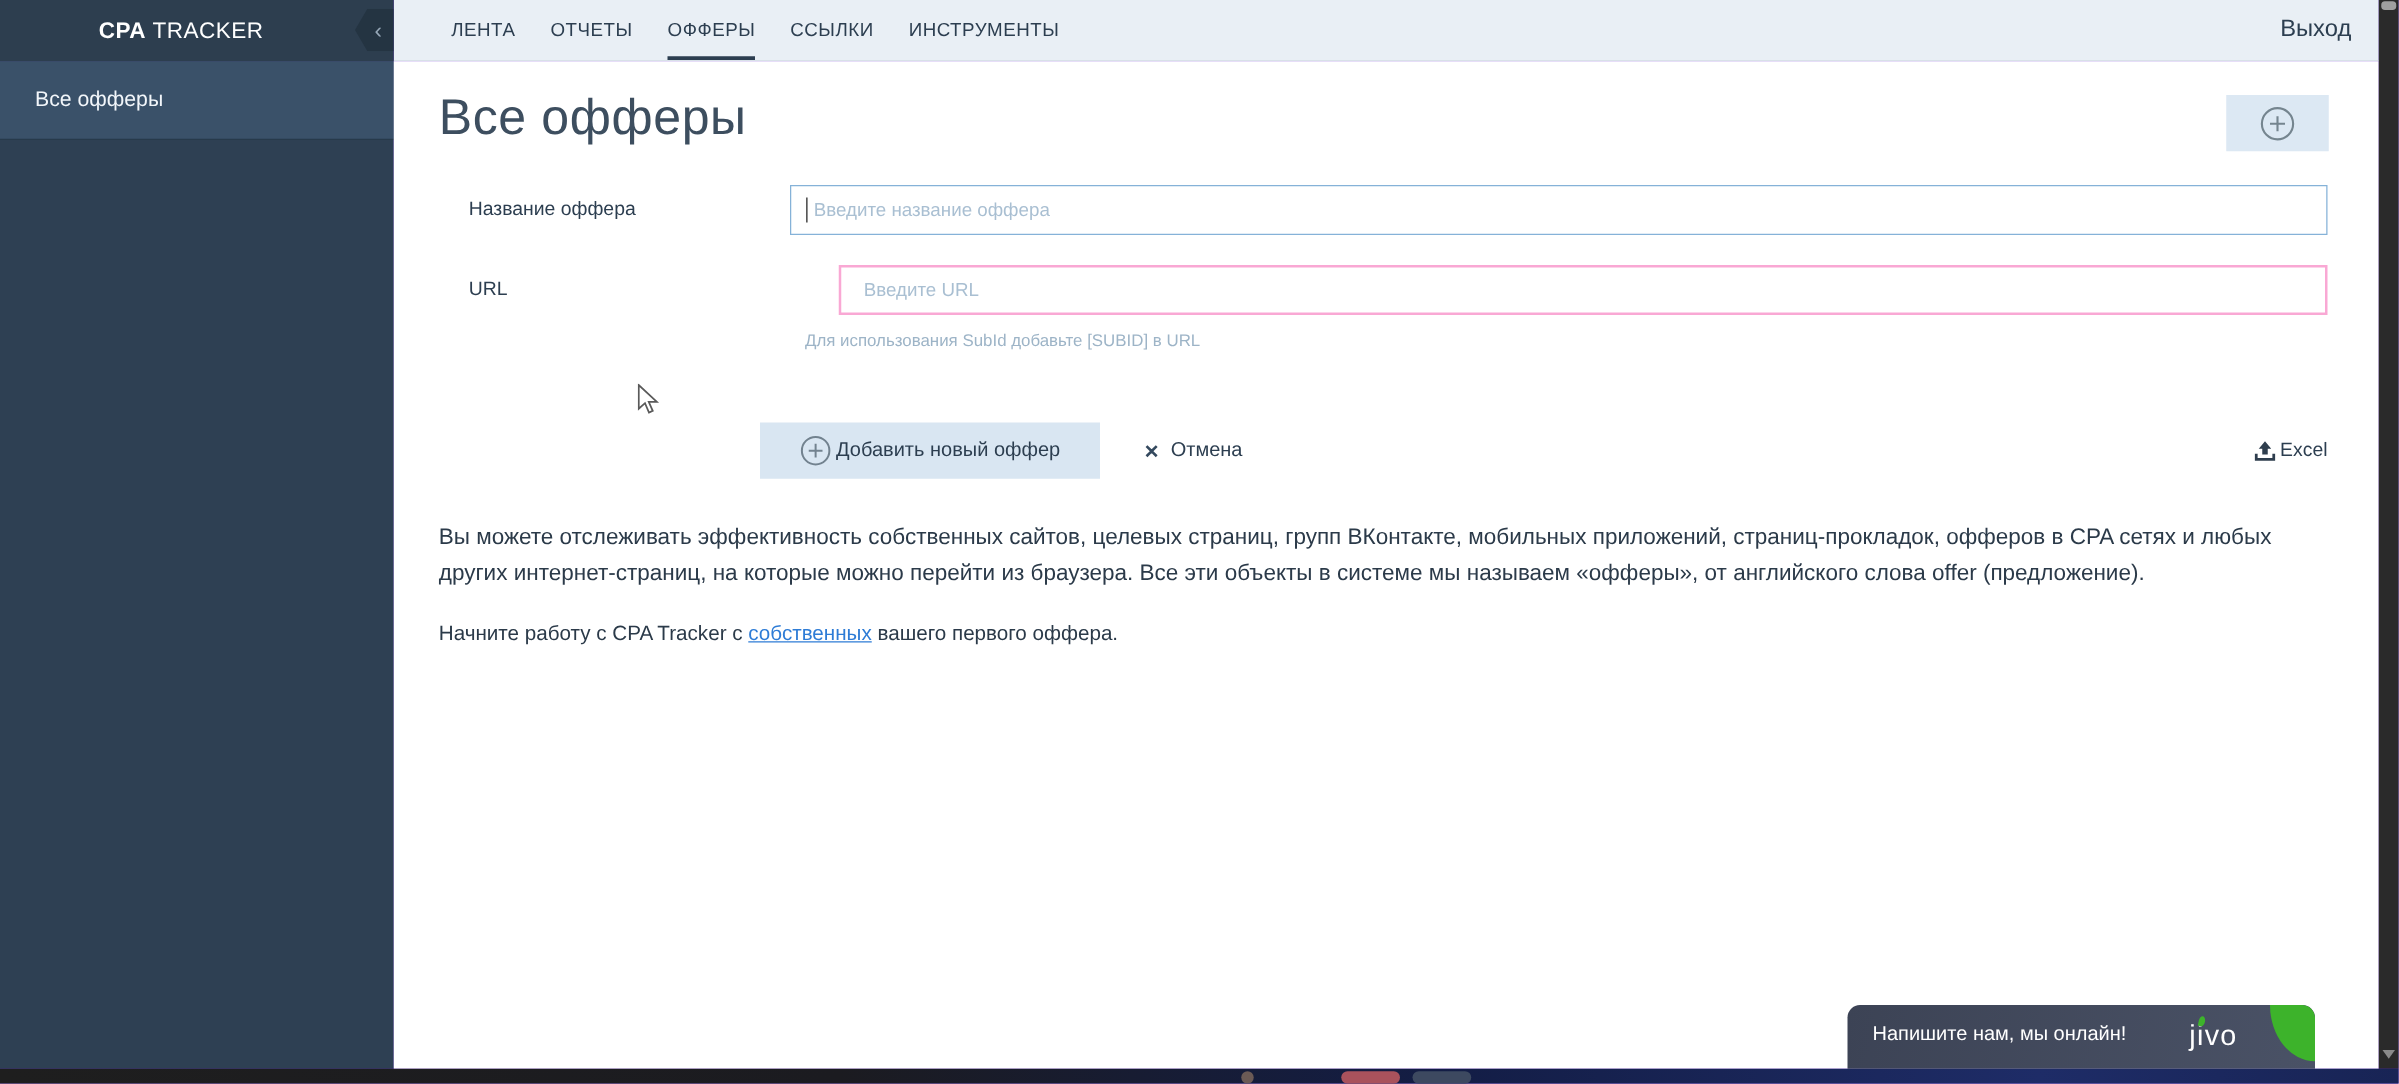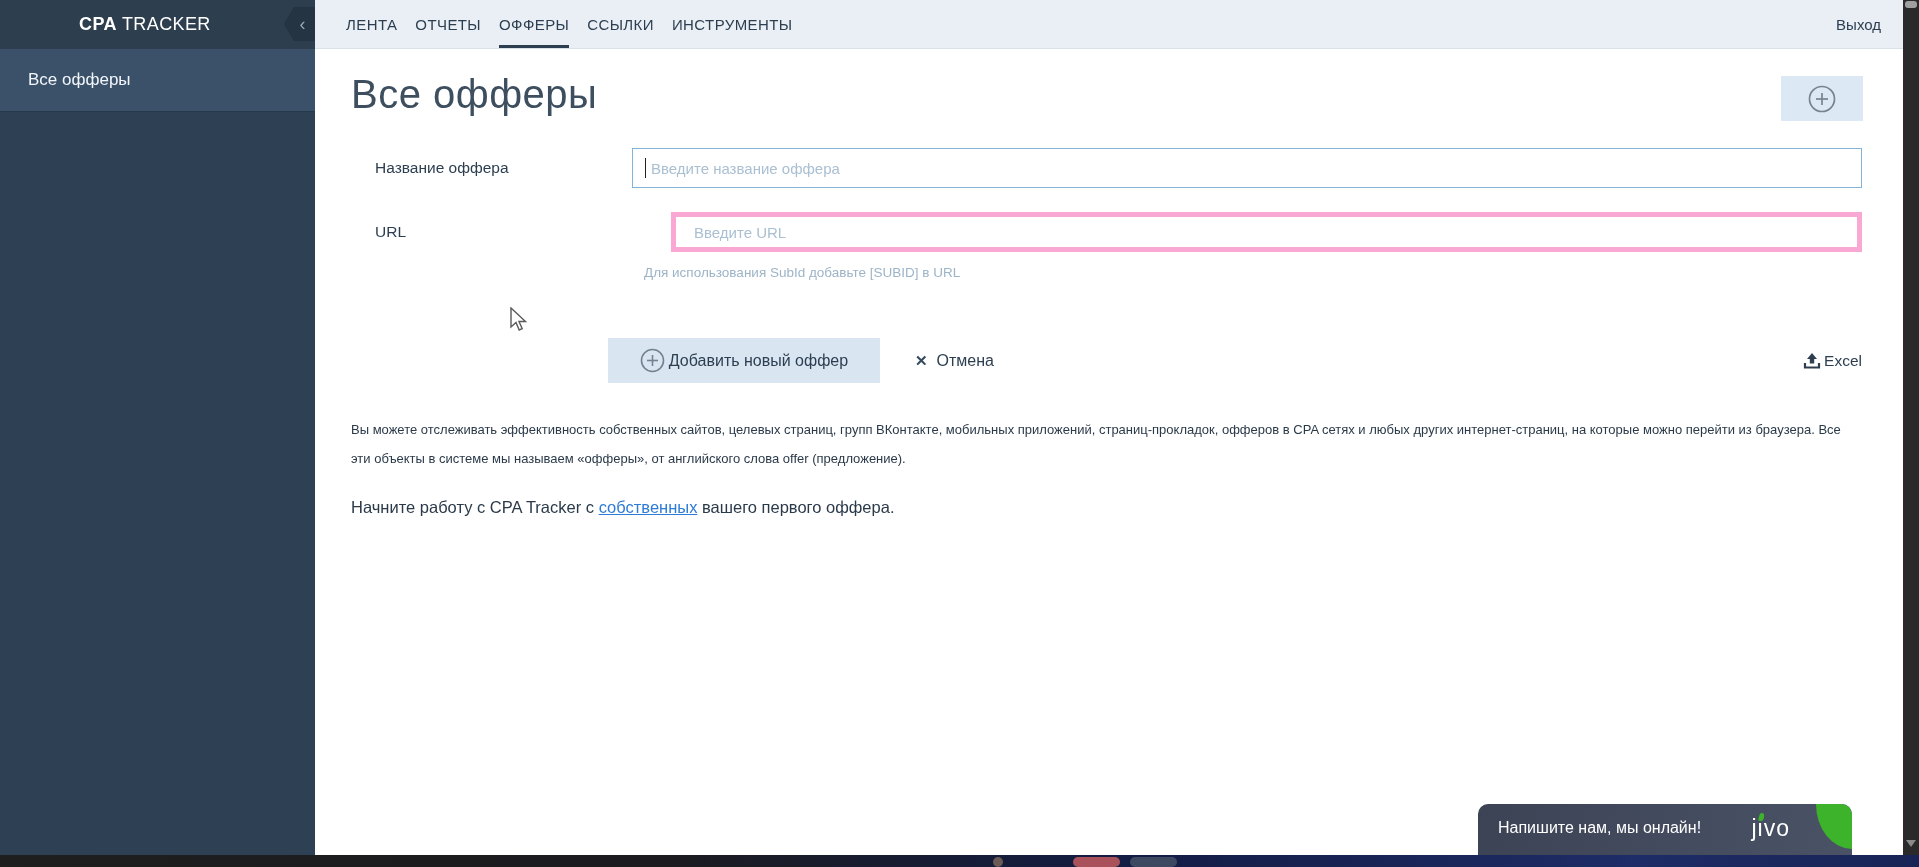--- a/index.html
+++ b/index.html
@@ -8,24 +8,24 @@
 
   
   .topbar { position:absolute; top:0; left:0; width:1903px; height:49px; display:flex; }
   .topbar-left { position:relative; width:315px; height:49px; background:#2d3e4f; display:flex; align-items:center; }
   .brand { padding-left:79px; color:#ffffff; font-size:18px; letter-spacing:0.4px; white-space:nowrap; }
   .brand b { font-weight:bold; }
   .collapse-btn { position:absolute; right:0; top:7px; width:31px; height:34px; background:#243442;
     clip-path:polygon(32% 0, 100% 0, 100% 100%, 32% 100%, 0 50%); display:flex; align-items:center; justify-content:center;
     color:#97a8b8; font-size:18px; cursor:pointer; padding-left:6px; }
   .topbar-right { flex:1; height:49px; background:#e9eff5; border-bottom:1px solid #d8e0e8; display:flex; align-items:stretch; }
-  .nav-tabs { display:flex; align-items:stretch; padding-left:31px; gap:18px; }
+  .nav-tabs { display:flex; align-items:stretch; padding-left:46px; gap:28px; }
   .nav-tab { position:relative; display:flex; align-items:center; color:#2c3e50; font-size:15px; letter-spacing:0.4px; cursor:pointer; }
   .nav-tab.active::after { content:""; position:absolute; left:0; right:0; bottom:0; height:3px; background:#2c3e50; }
-  .logout { margin-left:auto; display:flex; align-items:center; padding-right:22px; color:#2c3e50; font-size:15px; cursor:pointer; }
+  .logout { margin-left:auto; display:flex; align-items:center; padding-right:22px; color:#2c3e50; font-size:19px; cursor:pointer; }
 
   
   .sidebar { position:absolute; top:49px; left:0; width:315px; height:806px; background:#2e4053; }
   .sidebar-item { height:63px; background:#3a5169; display:flex; align-items:center; padding-left:28px;
     color:#f2f6fa; font-size:17px; cursor:pointer; border-bottom:1px solid #273a4b; }
 
   
   .scrollbar { position:absolute; top:0; right:0; width:16px; height:855px; background:#2a2a2a; }
   .scroll-thumb { position:absolute; top:1px; left:2px; width:12px; height:7px; background:#a0a0a0; border-radius:3px; }
   .scroll-down { position:absolute; left:3px; top:840px; width:0; height:0;
@@ -37,34 +37,34 @@
   .add-btn { position:absolute; top:27px; right:40px; width:82px; height:45px; background:#dce8f3; border:none;
     display:flex; align-items:center; justify-content:center; cursor:pointer; }
 
   .form-row { position:absolute; left:36px; right:41px; display:flex;margin-left:24px; }
   .form-label { width:257px; display:flex; align-items:center; color:#2c3e50; font-size:15.5px; }
   .field-wrap { position:relative; flex:1; }
   .field { width:100%; height:40px; background:#fff; font-size:15px; color:#2c3e50; padding:0 18px;
     font-family:"Liberation Sans", sans-serif; outline:none; }
   .field::placeholder { color:#a9bfd2; opacity:1; }
   .field.focused { border:1px solid #85b2d8; }
-  .field.normal { border:5px solid #f9a8d4; }
+  .field.normal { border:2px solid #f9a8d4; }
   .caret { position:absolute; left:13px; top:10px; width:1px; height:20px; background:#222; }
 
   .hint { position:absolute; left:329px; top:216px; color:#9db4c7; font-size:13.5px; }
 
   .actions { position:absolute; left:36px; right:41px; top:289px; height:45px; display:flex; align-items:center; }
   .submit-btn { margin-left:257px; width:272px; height:45px; background:#d9e6f2; border:none; display:flex;
     align-items:center; justify-content:center; gap:4px; color:#2c3e50; font-size:16px; cursor:pointer;
     font-family:"Liberation Sans", sans-serif; }
   .cancel-btn { margin-left:35px; display:flex; align-items:center; gap:9px; color:#2c3e50; font-size:16px; cursor:pointer; }
   .cancel-x { font-size:15px; font-weight:bold; color:#34495e; }
   .excel-btn { margin-left:auto; display:flex; align-items:center; gap:3px; color:#2c3e50; font-size:15.5px; cursor:pointer; }
 
-  .description { position:absolute; left:36px; top:366px; width:1502px; color:#2b3a49; font-size:13px; line-height:29px; }
+  .description { position:absolute; left:36px; top:366px; width:1502px; color:#2b3a49; font-size:18px; line-height:29px; }
   .cta { position:absolute; left:36px; top:449px; color:#2b3a49; font-size:16.5px; }
   .cta a { color:#2e7cd6; text-decoration:underline; cursor:pointer; }
 
   
   .jivo { position:absolute; left:1478px; top:804px; width:374px; height:51px;
     background:linear-gradient(100deg,#3c4355 0%,#4a5266 100%); border-radius:10px 10px 0 0; overflow:hidden; cursor:pointer; }
   .jivo-msg { position:absolute; left:20px; top:15px; color:#ffffff; font-size:16px; }
   .jivo-logo { position:absolute; right:62px; top:11px; color:#ffffff; font-size:23px; letter-spacing:1px; }
   .jivo-jdot { position:absolute; right:88px; top:9px; width:5px; height:8px; background:#3db32b; border-radius:50% 50% 50% 0; transform:rotate(12deg); }
   .jivo-leaf { position:absolute; right:0; top:0; width:36px; height:45px; background:#3db32b; border-radius:0 10px 0 100%; }

